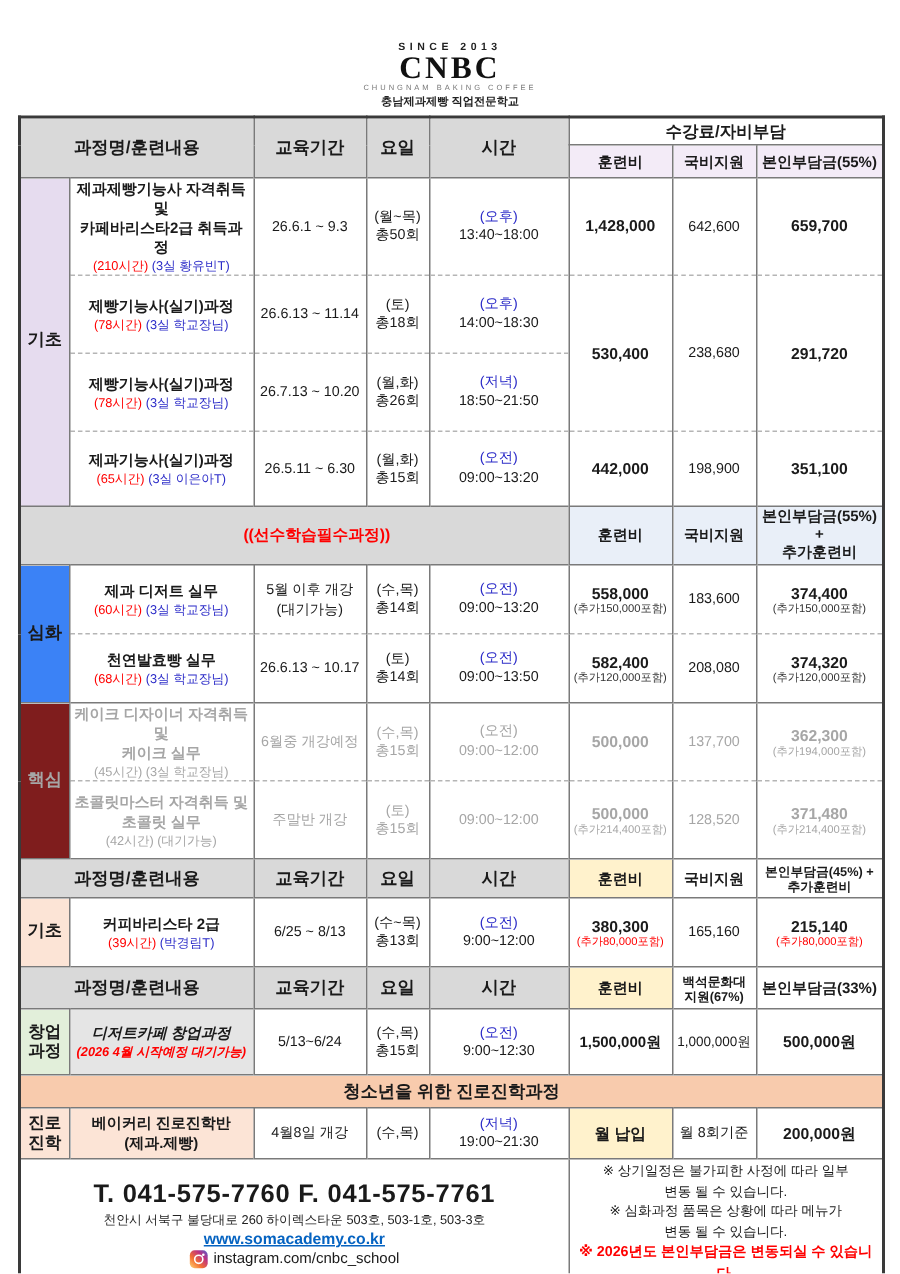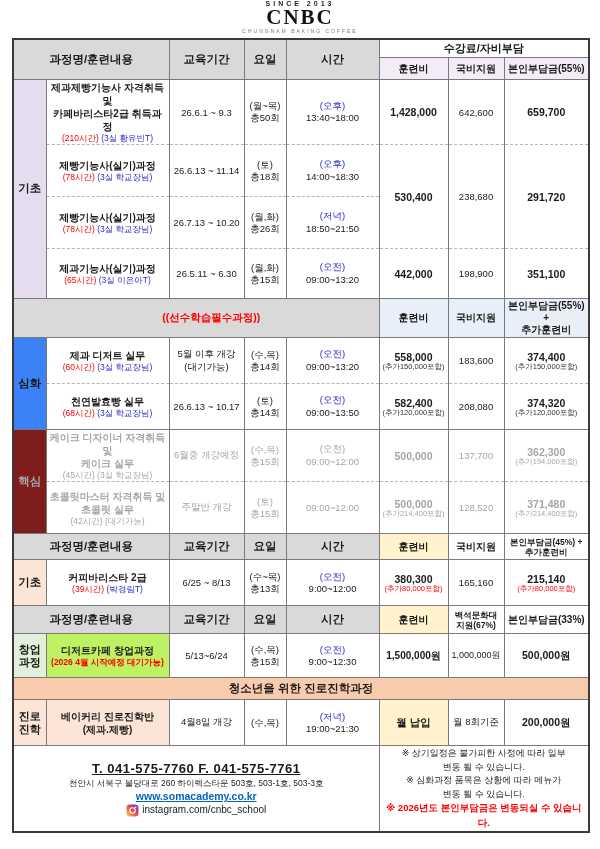--- a/index.html
+++ b/index.html
@@ -1,19 +1,19 @@
 <!DOCTYPE html>
 <html><head>
 <meta charset="utf-8">
 <style>
   html,body{margin:0;padding:0;background:#fff;}
   .page{width:600px;height:849px;background:#fff;overflow:hidden;
         font-family:"Liberation Sans","DejaVu Sans",sans-serif;color:#1a1a1a;}
   
-  .top{padding-top:0;text-align:center;}
+  .top{padding-top:11px;text-align:center;margin-top:17px;}
   .logo-since{font-size:7px;letter-spacing:3px;color:#222;font-weight:bold;}
   .logo-name{font-family:"Liberation Serif","DejaVu Serif",serif;font-size:21px;
              font-weight:bold;letter-spacing:2px;line-height:1;color:#111;}
   .logo-tag{font-size:5px;letter-spacing:2px;color:#777;text-transform:uppercase;}
   .logo-sub{font-size:7.5px;font-weight:bold;color:#222;margin-top:1px;}
   .title{font-size:17px;font-weight:bold;margin-top:3px;white-space:nowrap;}
   .t-year{color:#0070c0;}
   .t-red{color:#ff0000;}
   
   .tblwrap{margin:4px 0 0 12px;}
@@ -32,53 +32,54 @@
   .sec{font-weight:bold;font-size:11.5px;line-height:1.15;}
   .sec-lav{background:#e6dcef;}
   .sec-yel{background:#3b82f6;}
   .sec-blu{background:#7f1d1d;}
   .sec-pch{background:#fce4d6;}
   .sec-grn{background:#e2efda;}
   .nm{font-weight:bold;font-size:10px;line-height:1.3;}
   .sub{font-size:8.5px;line-height:1.2;}
   .red{color:#ff0000;}
   .blue{color:#2b2bc8;}
-  .grn-cell{background:#bef264;}
+  .grn-cell{background:#e5e5e5;font-style:italic;}
   .pch-cell{background:#fce4d6;}
   .yel-cell{background:#fff2cc;}
   .period{font-size:9.5px;}
   .day{font-size:9.5px;line-height:1.25;}
   .time{font-size:9.5px;line-height:1.3;margin-left:22px;}
   .tl{color:#2b2bc8;}
   .num{font-weight:bold;font-size:10.5px;}
   .gov{font-size:9.5px;}
   .note{font-size:7.5px;color:#333;line-height:1.1;}
   .note-red{color:#ff0000;}
   tr.muted td,tr.muted .nm,tr.muted .sub,tr.muted .tl,tr.muted .num,tr.muted .note{color:#a6a6a6;}
   .presk-label{background:#d9d9d9;color:#ff0000;font-weight:bold;font-size:10.5px;padding-left:32px;}
   .presk-cell{background:#e9eff8;font-weight:bold;font-size:10px;}
   .banner{background:#f8cbad;font-weight:bold;font-size:11.5px;}
   
   .ft-left{font-size:9px;line-height:1.35;}
-  .ft-phone{font-size:13px;font-weight:bold;letter-spacing:.5px;text-decoration:underline;}
+  .ft-phone{font-size:17px;font-weight:bold;letter-spacing:.5px;}
   .ft-addr{font-size:8.5px;color:#222;}
   .ft-link{color:#0563c1;text-decoration:underline;font-size:10.5px;font-weight:bold;cursor:pointer;}
   .ft-insta{font-size:10px;display:flex;align-items:center;justify-content:center;gap:3px;cursor:pointer;}
   .ft-notes{font-size:9px;line-height:1.5;}
   .ft-red{color:#ff0000;font-weight:bold;font-size:9.5px;}
 </style>
 </head>
 <body>
 
 <div class="page">
 
   <div class="top">
     <div class="logo-since">SINCE 2013</div>
     <div class="logo-name">CNBC</div>
     <div class="logo-tag">chungnam baking coffee</div>
+    <div class="logo-sub">충남제과제빵 직업전문학교</div>
   </div>
 
   <div class="tblwrap">
   <table>
     <colgroup>
       <col style="width:33px">
           <col style="width:123px">
           <col style="width:75px">
           <col style="width:42px">
       <col style="width:93px">
@@ -344,21 +345,21 @@
       <td class="gov" style="font-size:9px">1,000,000원</td>
       <td>
               <div class="num">500,000원</div>
             </td>
     </tr>
 
     <tr class="bt" style="height:22px">
       <td class="banner" colspan="8">청소년을 위한 진로진학과정</td>
     </tr>
 
-    <tr class="bt" style="height:46px">
+    <tr class="bt" style="height:34px">
       <td class="sec sec-pch pre" style="font-size:11px">진로
 진학</td>
       <td class="pch-cell">
         <div class="nm pre">베이커리 진로진학반
 (제과.제빵)</div>
       </td>
       <td class="period">4월8일 개강</td>
       <td class="day">(수,목)</td>
       <td class="time">
               <div class="tl">(저녁)</div>

